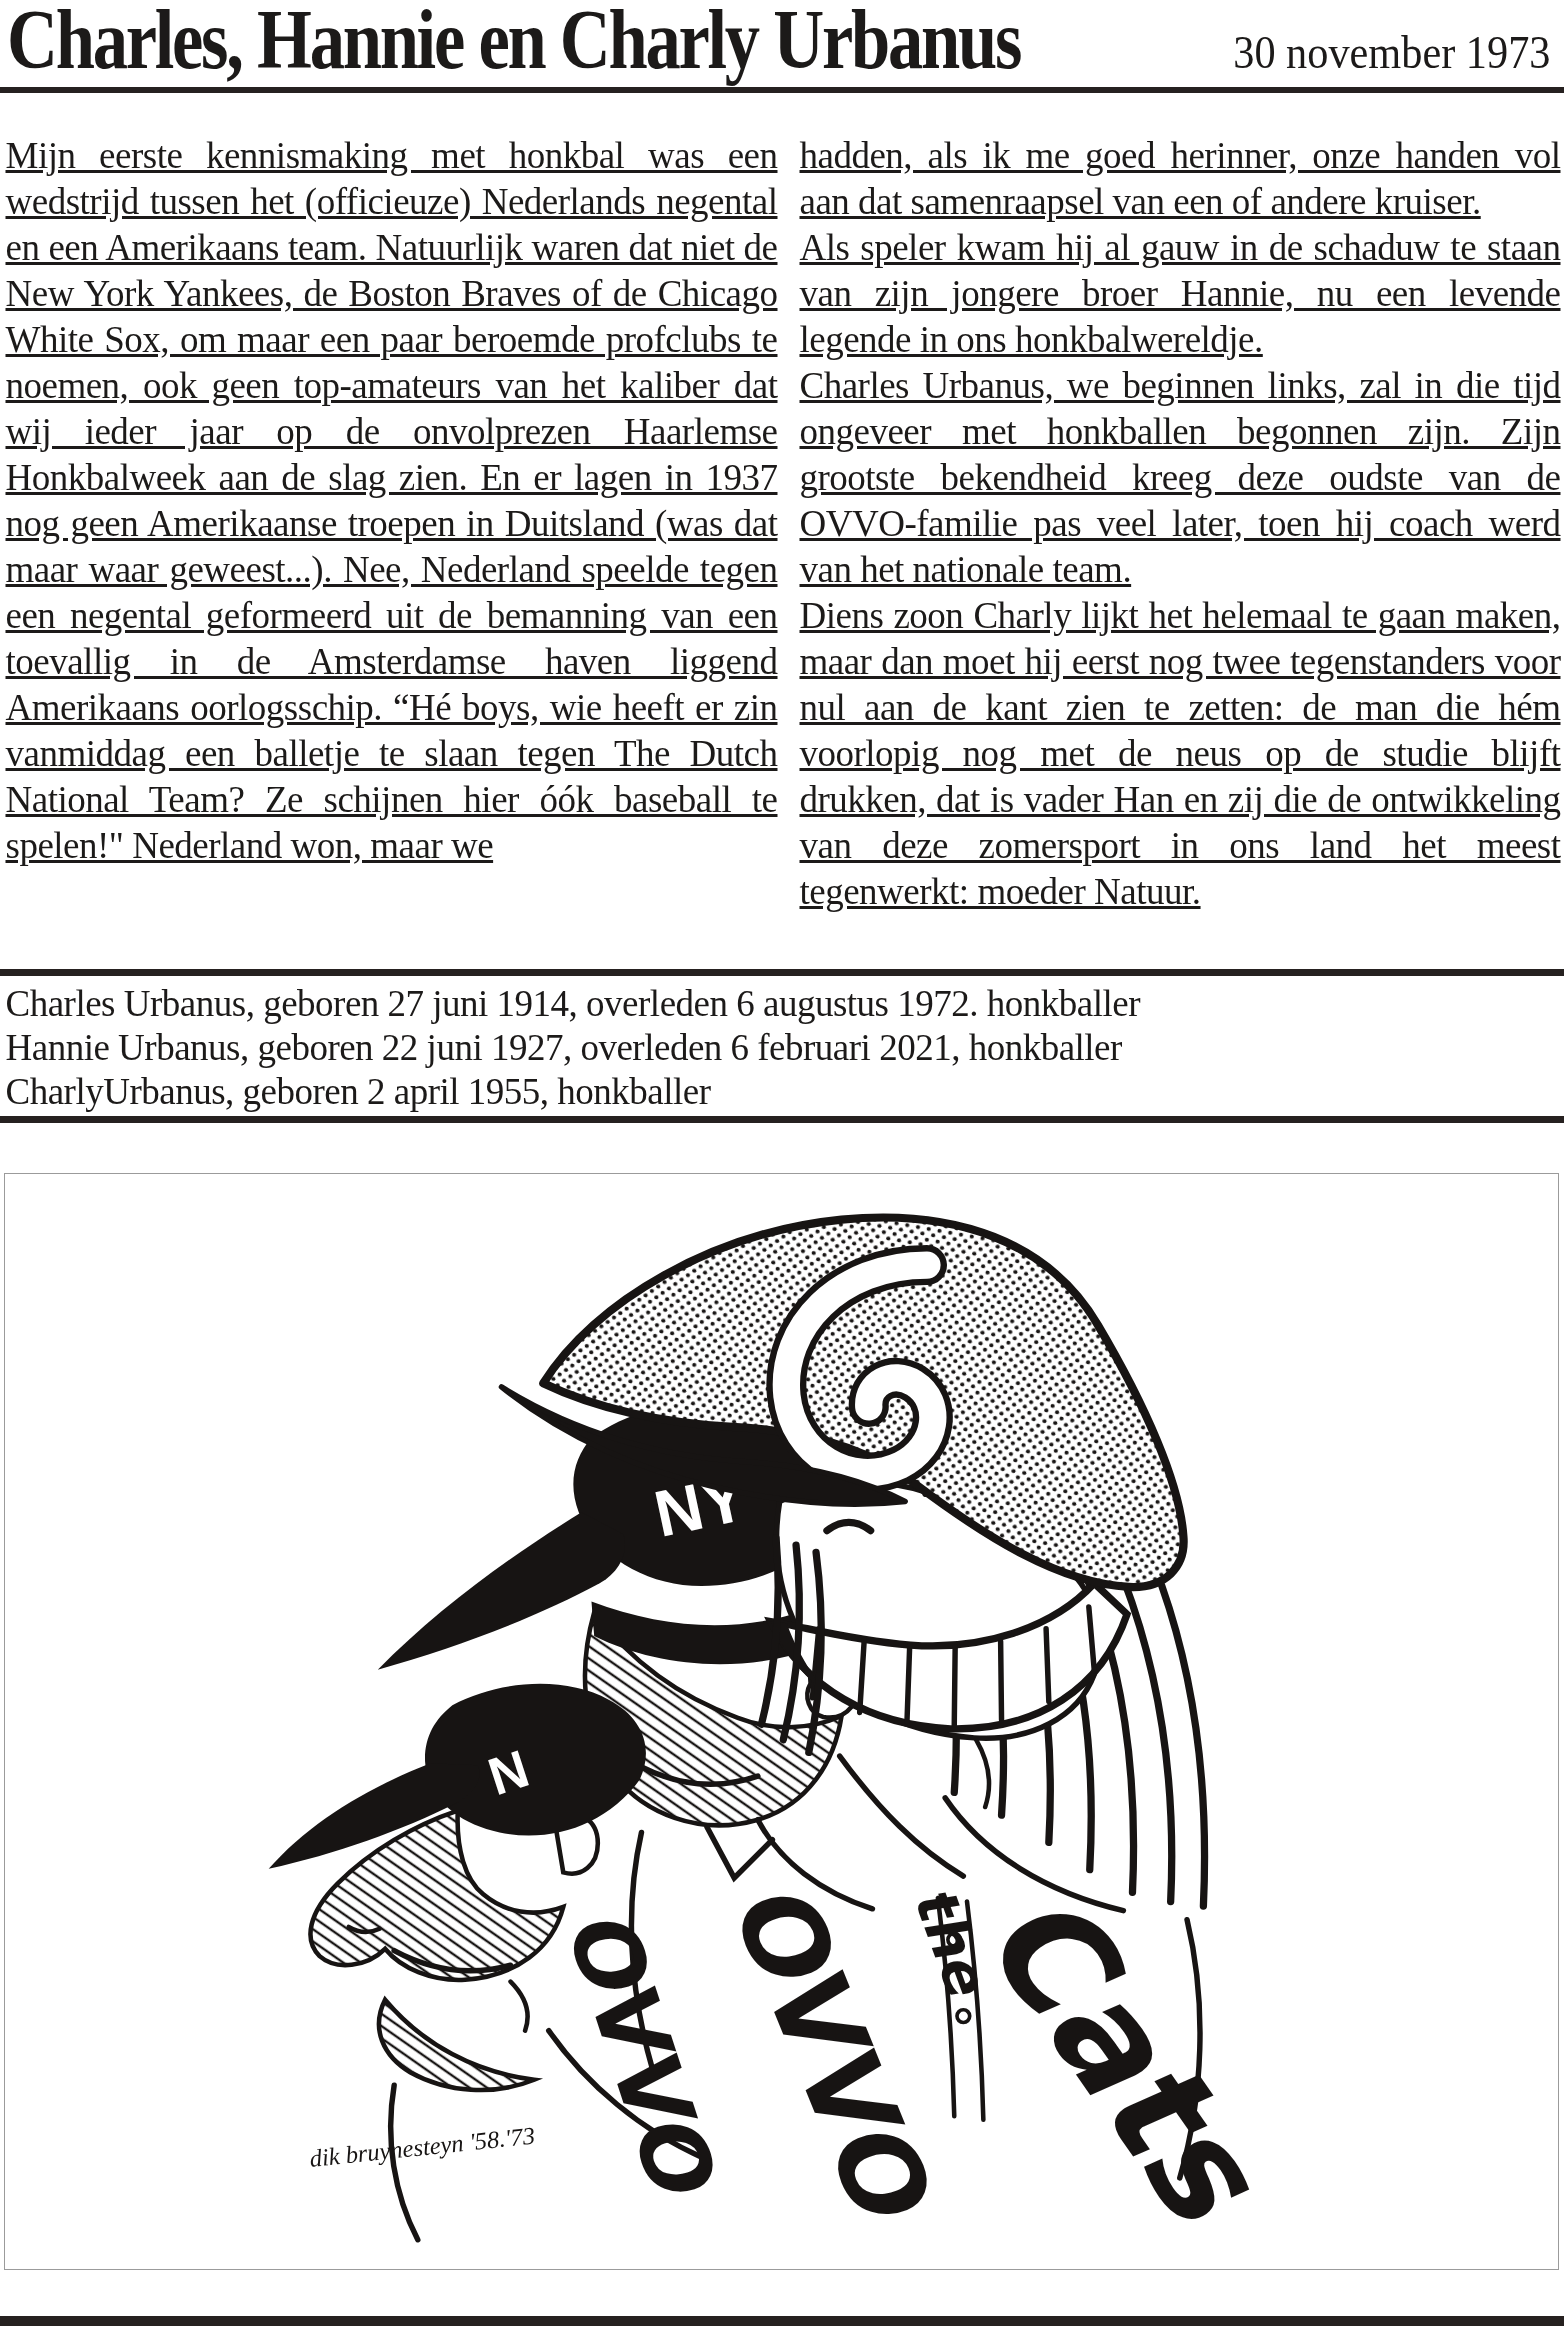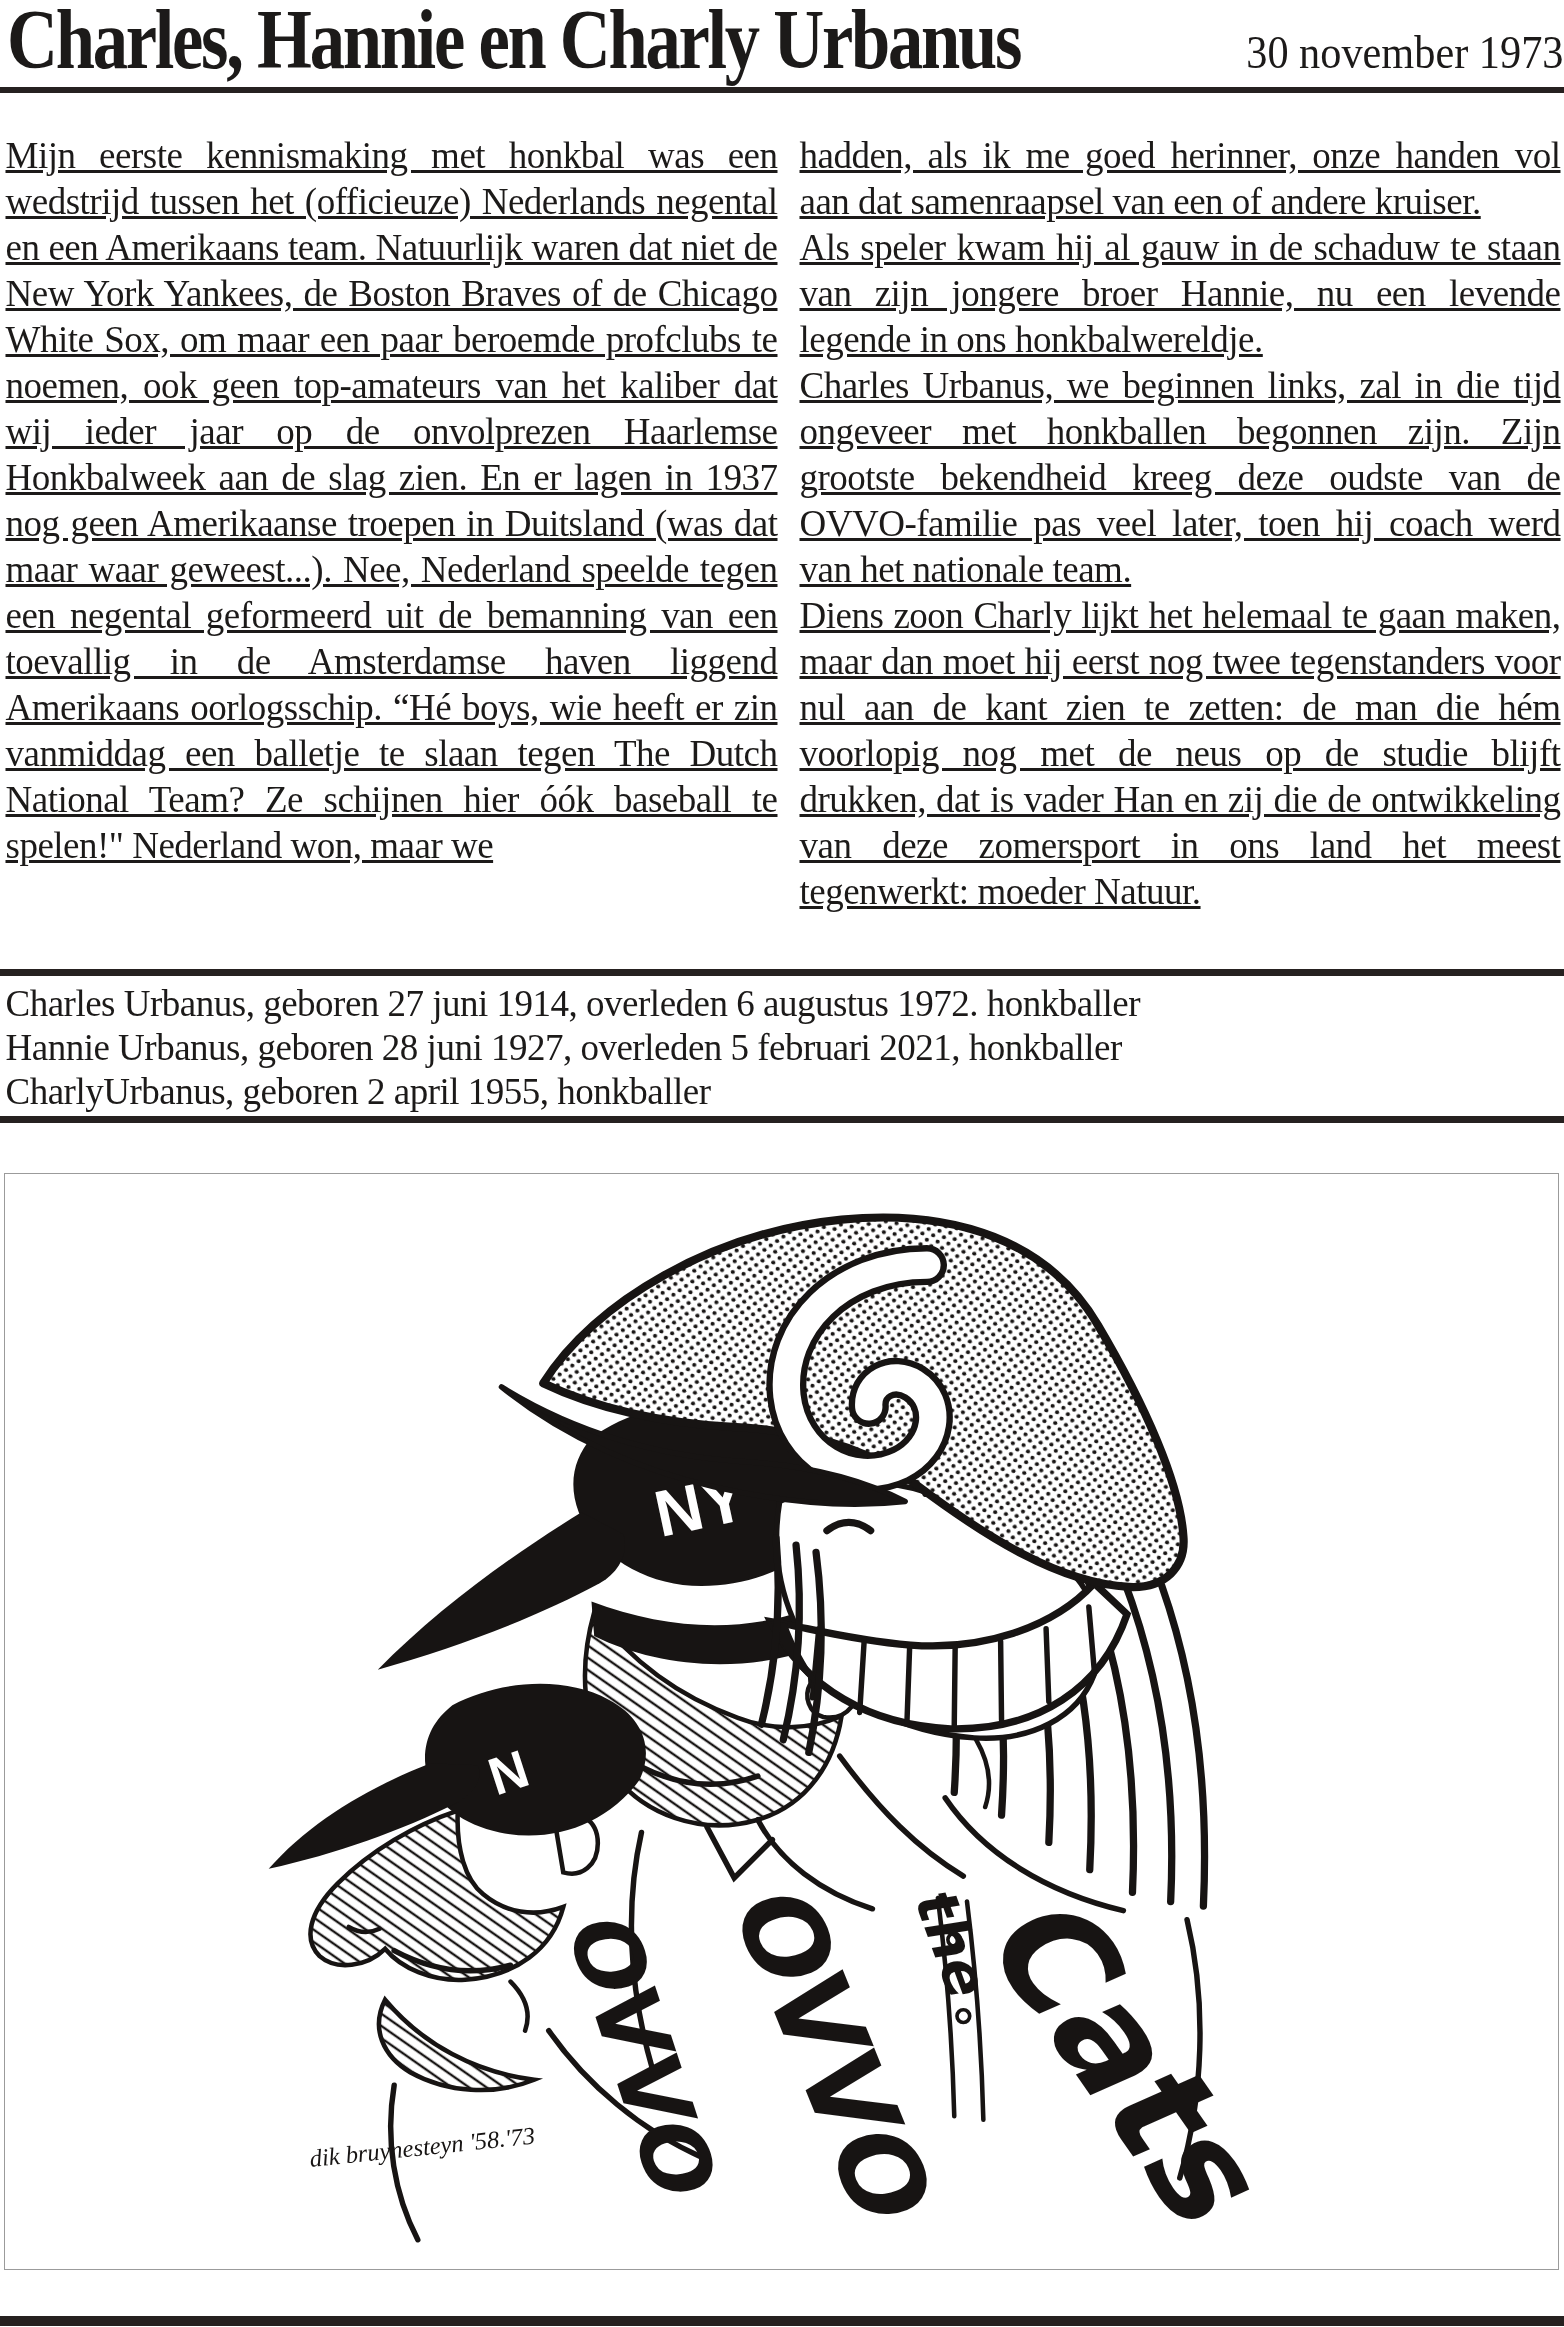--- a/index.html
+++ b/index.html
@@ -5,21 +5,21 @@
   html,body{margin:0;padding:0;background:#ffffff;}
   .page{
     position:relative;
     width:1565px;height:2327px;
     background:#ffffff;
     font-family:"Liberation Serif", serif;
     color:#1c1a19;
     overflow:hidden;
   }
   
-  .masthead{position:absolute;top:0;left:7.3px;right:2px;height:87px;}
+  .masthead{position:absolute;top:0;left:7.3px;right:15px;height:87px;}
   .title{
     position:absolute;left:0;bottom:5.5px;
     font-size:84px;font-weight:700;line-height:1;
     letter-spacing:-2.7px;white-space:nowrap;
     transform:scaleX(.84);transform-origin:left bottom;
   }
   .date{
     position:absolute;right:0;bottom:11px;
     font-size:47px;font-weight:400;line-height:1;white-space:nowrap;
     transform:scaleX(.9);transform-origin:right bottom;
@@ -69,21 +69,21 @@
       <p>Als speler kwam hij al gauw in de schaduw te staan van zijn jongere broer Hannie, nu een levende legende in ons honkbalwereldje.</p>
       <p>Charles Urbanus, we beginnen links, zal in die tijd ongeveer met honkballen begonnen zijn. Zijn grootste bekendheid kreeg deze oudste van de OVVO-familie pas veel later, toen hij coach werd van het nationale team.</p>
       <p>Diens zoon Charly lijkt het helemaal te gaan maken, maar dan moet hij eerst nog twee tegenstanders voor nul aan de kant zien te zetten: de man die hém voorlopig nog met de neus op de studie blijft drukken, dat is vader Han en zij die de ontwikkeling van deze zomersport in ons land het meest tegenwerkt: moeder Natuur.</p>
     </div>
   </div>
 
   <div class="rule rule-bio-top"></div>
 
   <div class="bios">
     <p>Charles Urbanus, geboren 27 juni 1914, overleden 6 augustus 1972. honkballer</p>
-    <p>Hannie Urbanus, geboren 28 juni 1927, overleden 5 februari 2021, honkballer</p>
+    <p>Hannie Urbanus, geboren 22 juni 1927, overleden 6 februari 2021, honkballer</p>
     <p>CharlyUrbanus, geboren 2 april 1955, honkballer</p>
   </div>
 
   <div class="rule rule-bio-bottom"></div>
 
   <div class="illu-frame">
     <svg width="1553" height="1095" viewBox="0 0 1708 1204" xmlns="http://www.w3.org/2000/svg">
       <defs>
         <pattern id="dots" width="12" height="12" patternUnits="userSpaceOnUse" patternTransform="rotate(10)">
           <rect width="12" height="12" fill="#ffffff"></rect>

